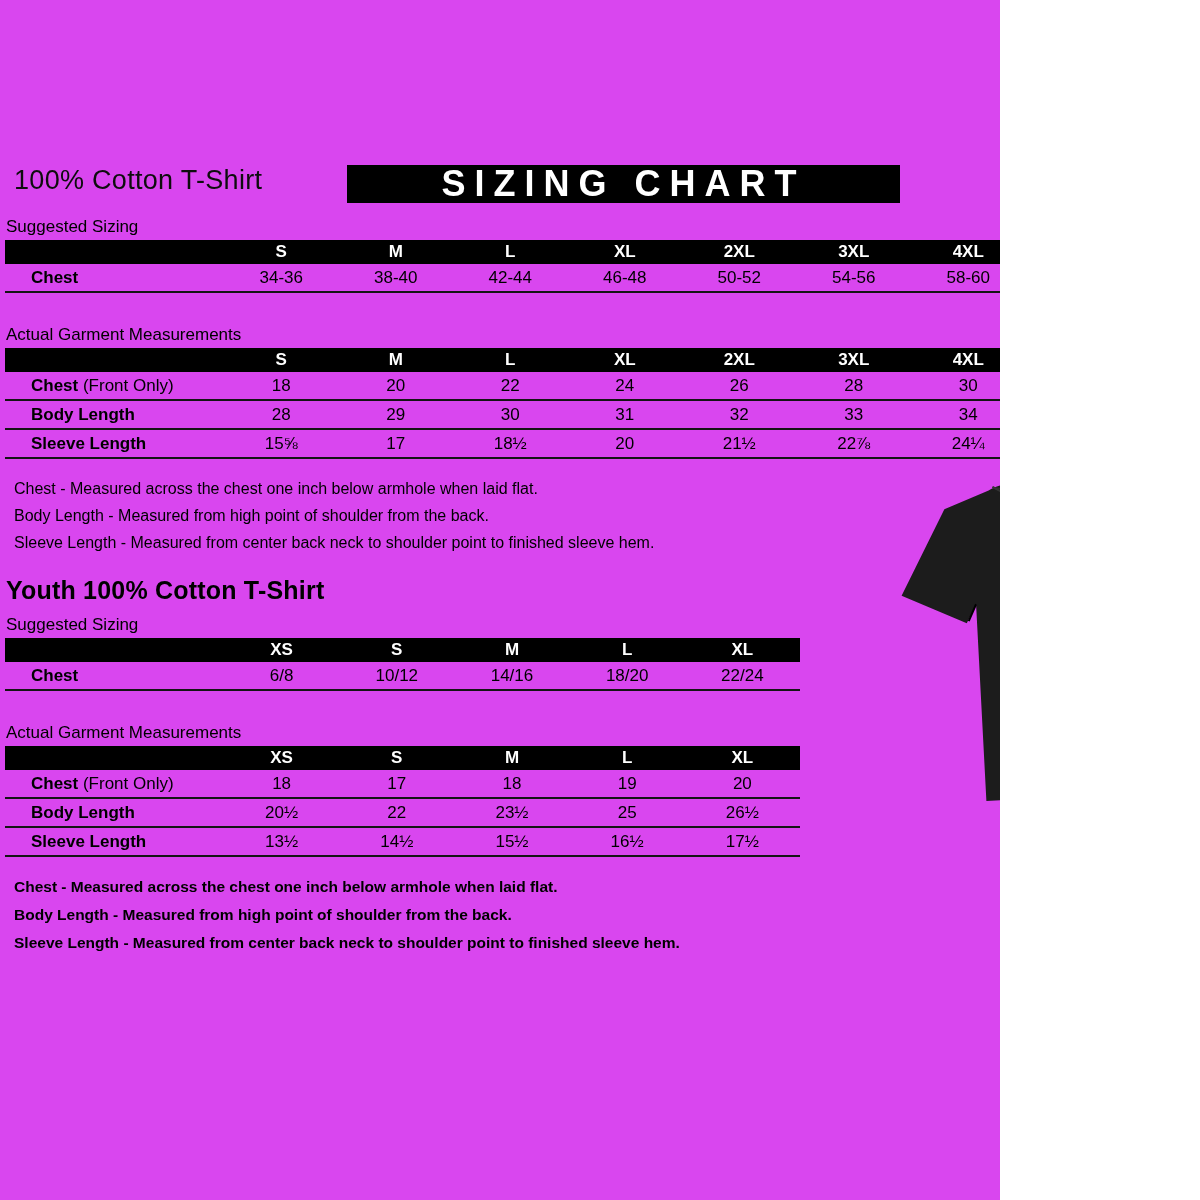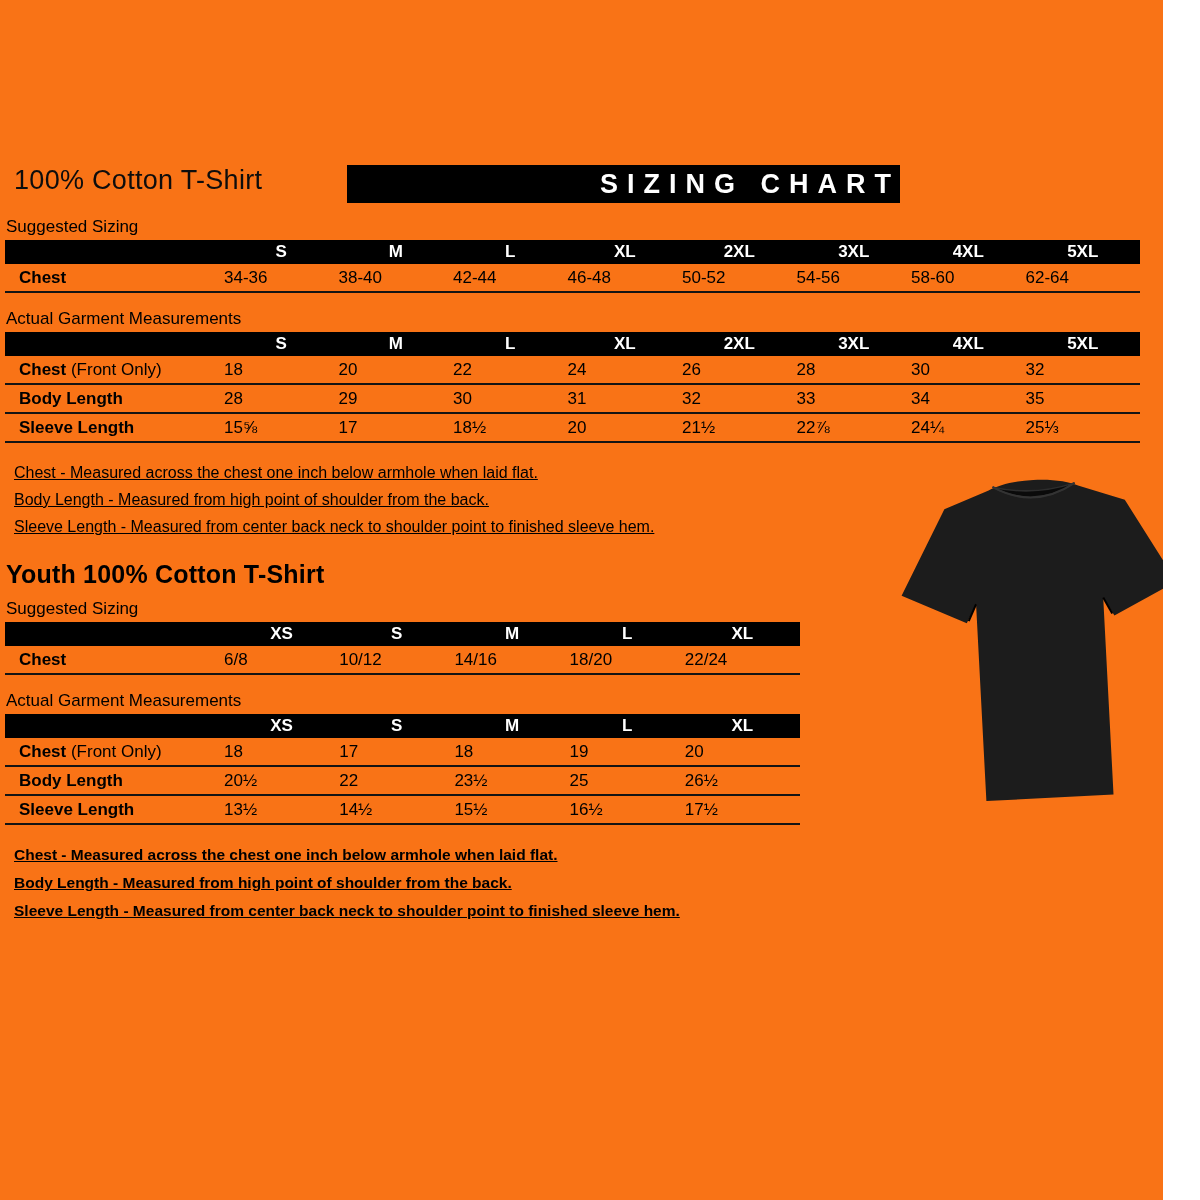--- a/index.html
+++ b/index.html
@@ -1,37 +1,37 @@
 <!DOCTYPE html>
 <html><head>
 <meta charset="utf-8">
 <style>
   html,body { margin:0; padding:0; background:#fff; }
   body { width:1200px; height:1200px; font-family:"Liberation Sans", sans-serif; color:#000; }
-  .page { position:relative; width:1151px; height:1200px; background:#f97316; overflow:hidden;padding-left:12px; }
+  .page { position:relative; width:1000px; height:1200px; background:#d946ef; overflow:hidden; }
   .content { position:absolute; top:163px; left:0; width:1145px; }
 
   .header-row { position:relative; height:50px; }
   .page-title { position:absolute; left:14px; top:2px; margin:0; font-size:27px; font-weight:400; color:#0d0d0d; letter-spacing:0.3px; }
   .banner { position:absolute; left:347px; top:2px; width:553px; height:38px; background:#000; color:#fff;
-            display:flex; align-items:center; justify-content:flex-end;
-            font-size:27px; font-weight:700; letter-spacing:9px; }
+            display:flex; align-items:center; justify-content:center;
+            font-size:36px; font-weight:700; letter-spacing:9px; }
 
   .section-label { margin:4px 0 3px 6px; font-size:17px; color:#000; }
-  .gap-top { margin-top:16px; }
+  .gap-top { margin-top:32px; }
 
   table.size-table { border-collapse:collapse; table-layout:fixed; margin-left:5px; }
   table.adult { width:1135px; }
   table.youth { width:795px; }
   .size-table th { background:#000; color:#fff; font-size:17px; font-weight:700; height:24px; padding:0; text-align:center; }
   .size-table th.label-col, .size-table td.label-col { width:205px; text-align:left; padding-left:14px; }
-  .size-table td { font-size:17px; height:27px; text-align:left; border-bottom:2px solid #141414; color:#000; padding:0; }
-  .size-table td.label-col b { font-weight:700; }
-
-  .notes { margin:16px 0 0 14px;text-decoration:underline; }
+  .size-table td { font-size:17px; height:27px; text-align:center; border-bottom:2px solid #141414; color:#000; padding:0; }
+  .size-table td.label-col b { font-weight:700;margin-left:12px; }
+
+  .notes { margin:16px 0 0 14px; }
   .note-line { font-size:16px; line-height:27px; color:#000; }
   .notes.bold-notes .note-line { font-weight:600; font-size:15.5px; line-height:28px; }
 
   .youth-title { margin:20px 0 0 6px; font-size:25px; font-weight:700; color:#000; letter-spacing:0.2px; }
   .sub-gap { margin-top:10px; }
 
   .tshirt-wrap { position:absolute; left:888px; top:470px; width:308px; height:352px; transform:rotate(-3deg); }
   .tshirt-wrap svg { width:100%; height:100%; display:block; }
 </style>
 </head>

